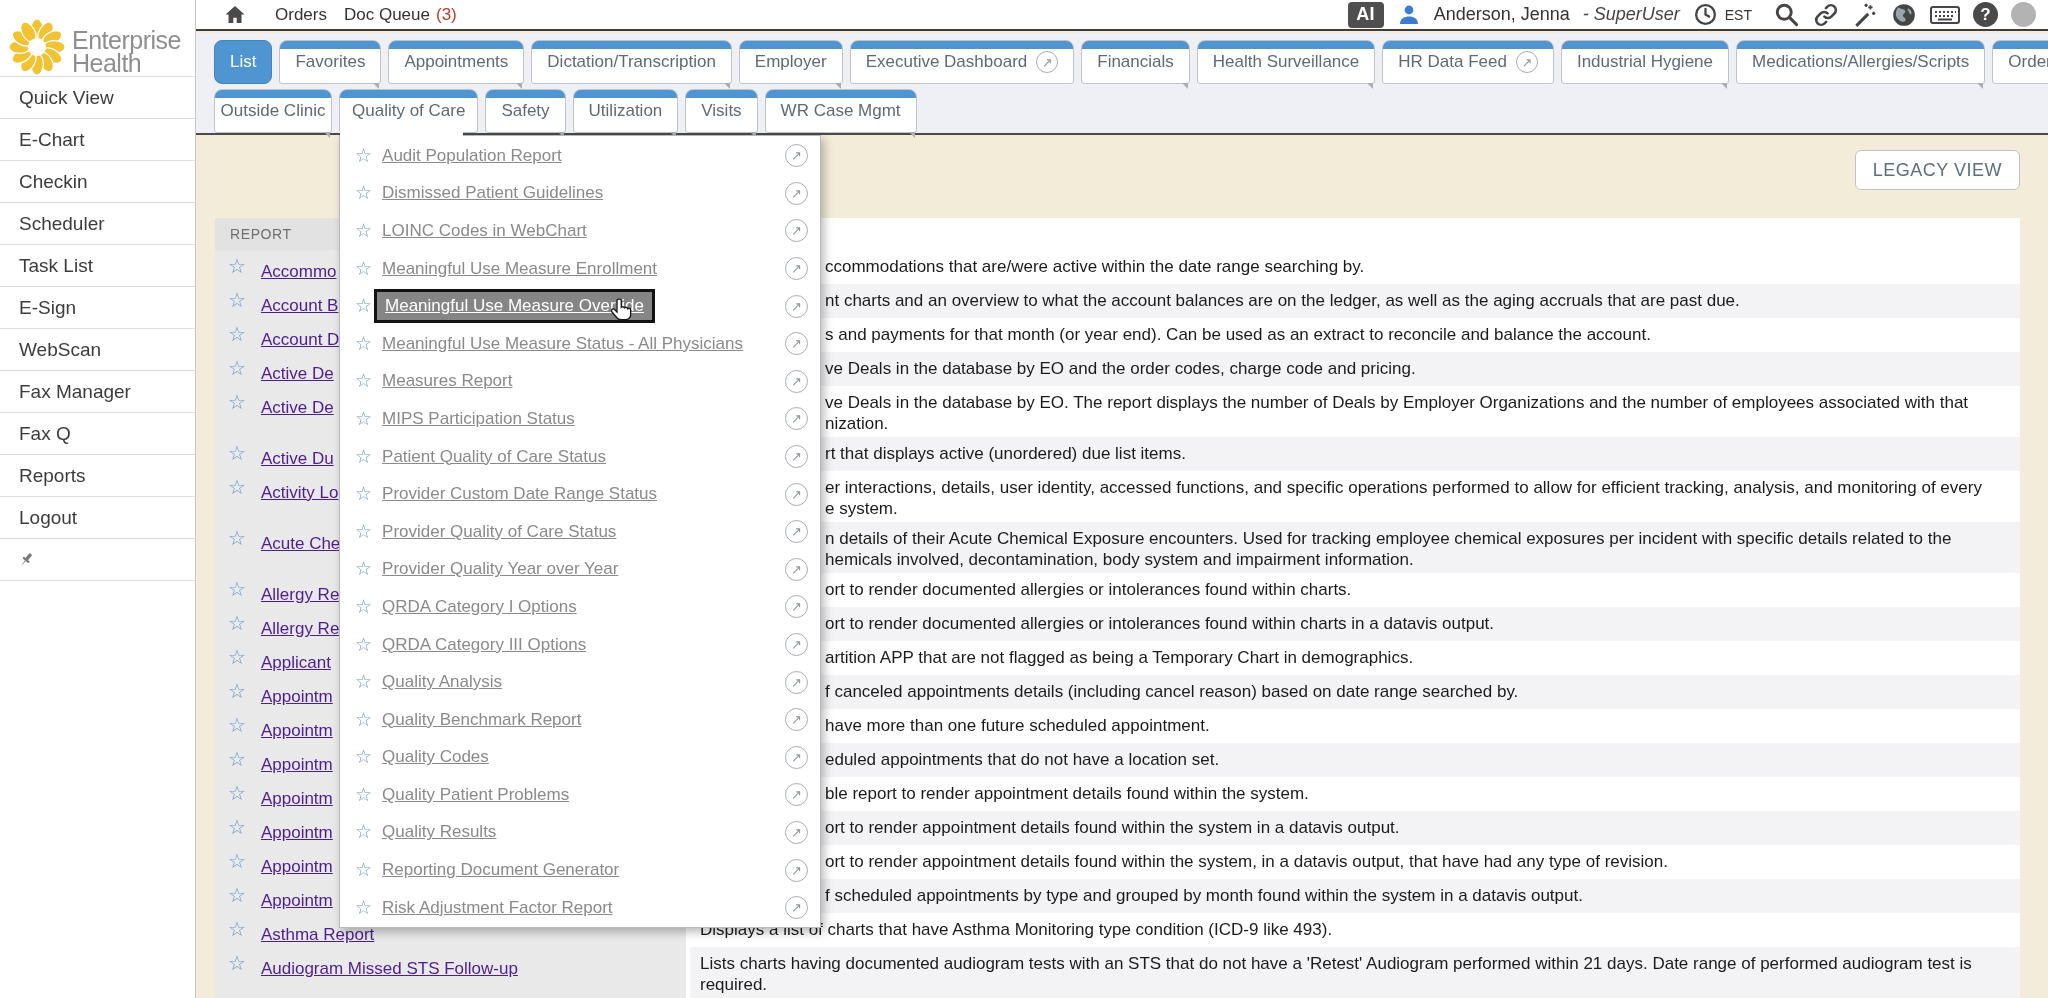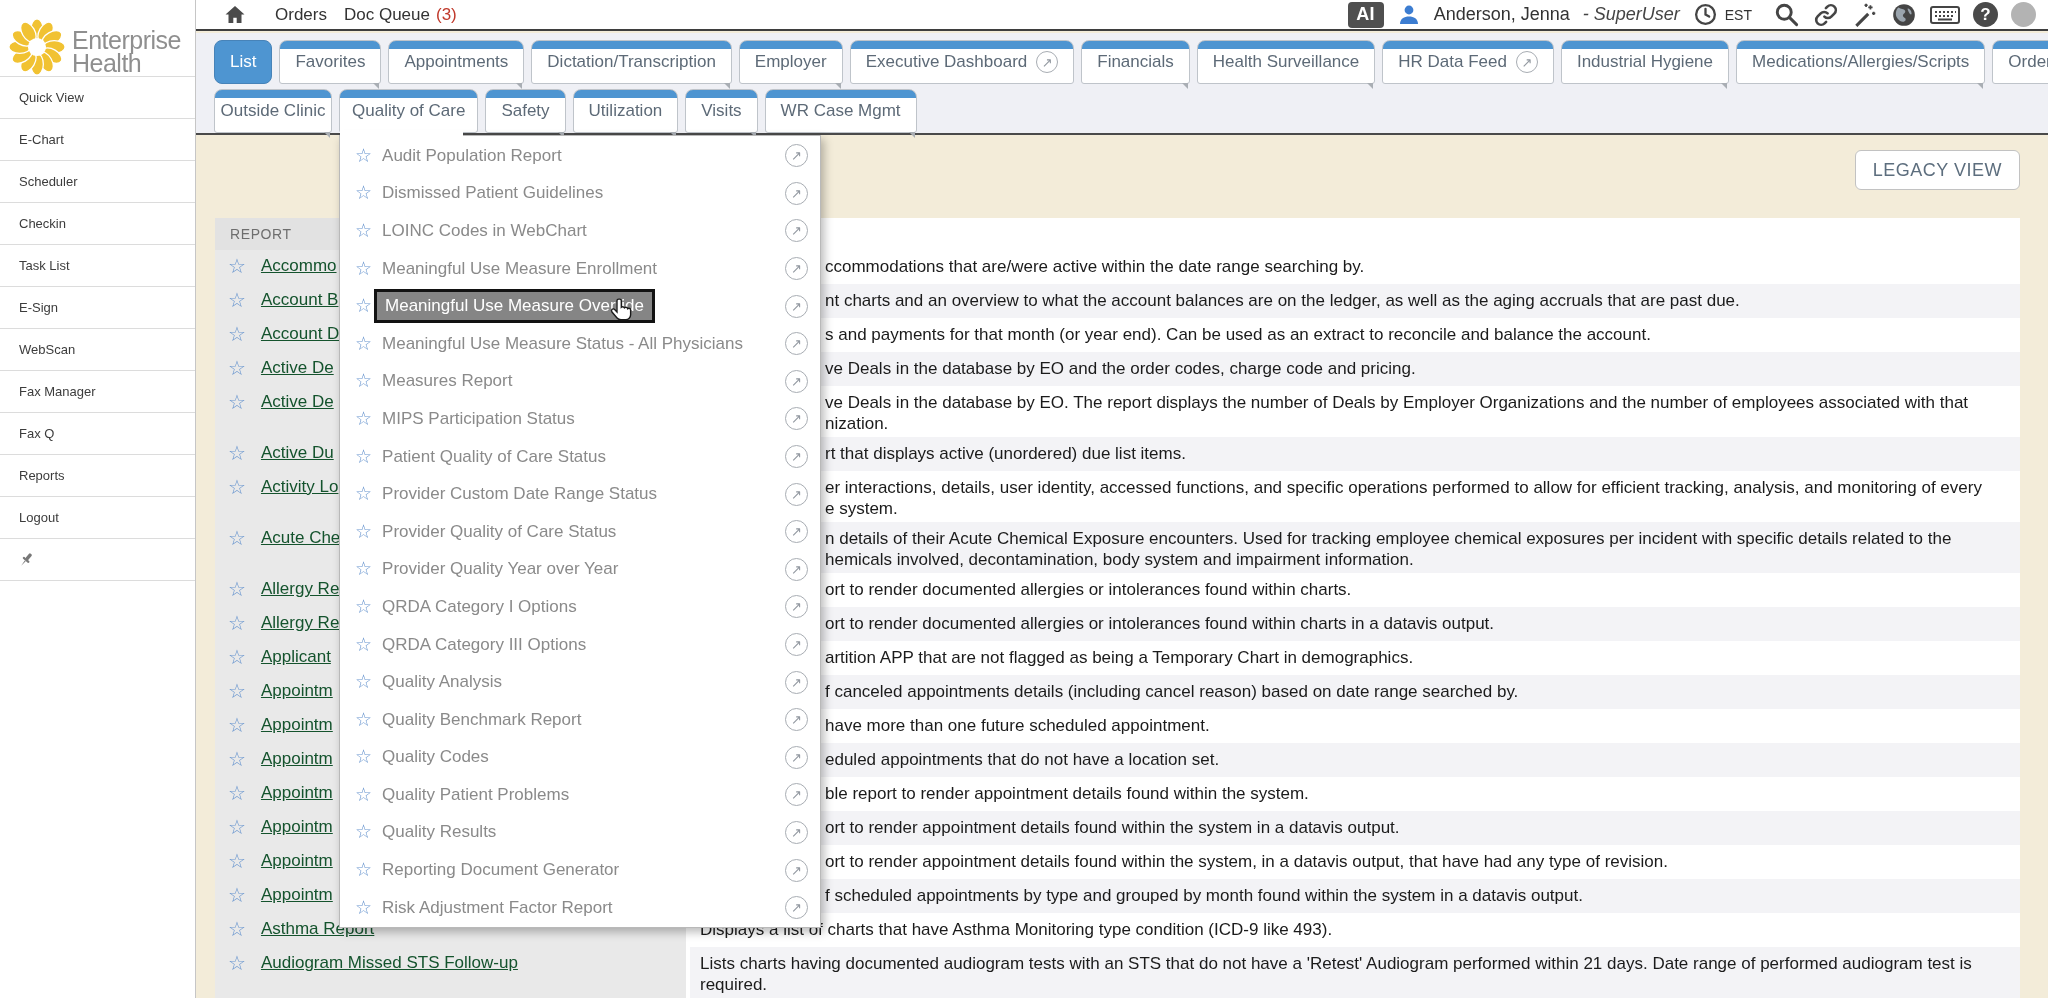--- a/index.html
+++ b/index.html
@@ -4,21 +4,21 @@
 <style>
   * { margin:0; padding:0; box-sizing:border-box; }
   html,body { width:2048px; height:998px; }
   body { position:relative; overflow:hidden; background:#f3ecd9; font-family:"Liberation Sans",sans-serif; }
 
   
   .sidebar { position:absolute; left:0; top:0; width:196px; height:998px; background:#fff; border-right:1px solid #c6c6c6; z-index:20; }
   .logo { height:76px; display:flex; align-items:flex-end; padding-left:8px; }
   .logo-text { margin-left:6px; color:#8f8f8f; font-size:25px; line-height:0.95; letter-spacing:-0.5px; }
   .side-menu { border-top:1px solid #dcdcdc; }
-  .side-item { height:42px; display:flex; align-items:center; padding-left:19px; border-bottom:1px solid #dcdcdc; font-size:13px; color:#3c3c3c; cursor:pointer; }
+  .side-item { height:42px; display:flex; align-items:center; padding-left:19px; border-bottom:1px solid #dcdcdc; font-size:19px; color:#3c3c3c; cursor:pointer; }
   .pin-row { height:42px; display:flex; align-items:center; padding-left:16px; border-bottom:1px solid #dcdcdc; }
 
   
   .topbar { position:absolute; left:196px; top:0; width:1852px; height:31px; background:#fff; border-bottom:2px solid #3e3e3e; display:flex; align-items:center; z-index:10; }
   .crumbs { display:flex; align-items:center; margin-left:28px; font-size:17px; color:#333; gap:17px; }
   .crumb { cursor:pointer; }
   .count { color:#c0392b; margin-left:-11px; }
   .user-cluster { margin-left:auto; display:flex; align-items:center; gap:13px; margin-right:12px; }
   .ai-badge { width:36px; height:26px; background:#4f4f4f; border-radius:4px; color:#fff; font-weight:bold; font-size:18px; display:flex; align-items:center; justify-content:center; letter-spacing:0.5px; }
   .user-name { font-size:18px; color:#333; }
@@ -53,33 +53,33 @@
   .report-table { position:absolute; left:215px; top:218px; width:1805px; background:#fff; z-index:1; }
   .thead { display:flex; height:32px; }
   .th-left { width:471px; background:#e2e2e2; color:#6e6e6e; font-size:14px; letter-spacing:0.6px;
              display:flex; align-items:center; padding-left:15px; }
   .th-right { flex:1; background:#fff; margin-left:4px; }
   .trow { display:flex; height:34px; }
   .trow.tall { height:51px; }
   .name-cell { width:471px; background:#e9e9e9; padding:5px 0 0 13px; display:flex; align-items:flex-start;
                overflow:hidden; white-space:nowrap; }
   .star { color:#6b97cf; font-size:20px; line-height:22px; cursor:pointer; }
-  .rname { margin-left:15px; color:#14532d; text-decoration:underline; font-size:17px; line-height:22px; cursor:pointer; }
+  .rname { margin-left:15px; color:#4c1d95; text-decoration:underline; font-size:17px; line-height:22px; cursor:pointer;margin-top:6px; }
   .desc-cell { flex:1; margin-left:4px; padding:6px 0 0 10px; overflow:hidden; }
   .trow.even .desc-cell { background:#fff; }
   .trow.odd  .desc-cell { background:#f3f3f6; }
   .desc-line { font-size:17px; line-height:21px; color:#1b1b1b; white-space:nowrap; }
   .trow.covered .desc-line { padding-left:125px; }
 
   
   .dropdown { position:absolute; left:339px; top:135px; width:482px; background:#fff; border:1px solid #b9b9b9;
               box-shadow:3px 4px 9px rgba(0,0,0,0.28); z-index:50; padding:1px 0; }
   .dd-item { display:flex; align-items:center; height:37.6px; padding-left:15px; cursor:pointer; }
   .dd-item .star { font-size:19px; }
-  .dd-label { margin-left:10px; color:#8a8a8a; font-size:17px; white-space:nowrap; }
+  .dd-label { margin-left:10px; color:#8a8a8a; font-size:17px; white-space:nowrap;text-decoration:underline; }
   .dd-item.highlighted .dd-label { background:#858585; color:#fff; border:3px solid #121212; padding:4px 8px; margin-left:2px; }
   .dd-ext { margin-left:auto; margin-right:12px; width:23px; height:23px; min-width:23px; border:1px solid #a8adb3;
             border-radius:50%; color:#9298a0; font-size:13px; display:flex; align-items:center; justify-content:center; cursor:pointer; }
 
   .cursor { position:absolute; left:608px; top:297px; z-index:100; pointer-events:none; }
 </style>
 </head>
 <body>
 
 <div class="sidebar">
@@ -108,24 +108,24 @@
     </div>
   </div>
   <div class="side-menu">
       <div class="side-item">
     <span>Quick View</span>
   </div>
       <div class="side-item">
     <span>E-Chart</span>
   </div>
       <div class="side-item">
+    <span>Checkin</span>
+  </div>
+      <div class="side-item">
     <span>Scheduler</span>
-  </div>
-      <div class="side-item">
-    <span>Checkin</span>
   </div>
       <div class="side-item">
     <span>Task List</span>
   </div>
       <div class="side-item">
     <span>E-Sign</span>
   </div>
       <div class="side-item">
     <span>WebScan</span>
   </div>

